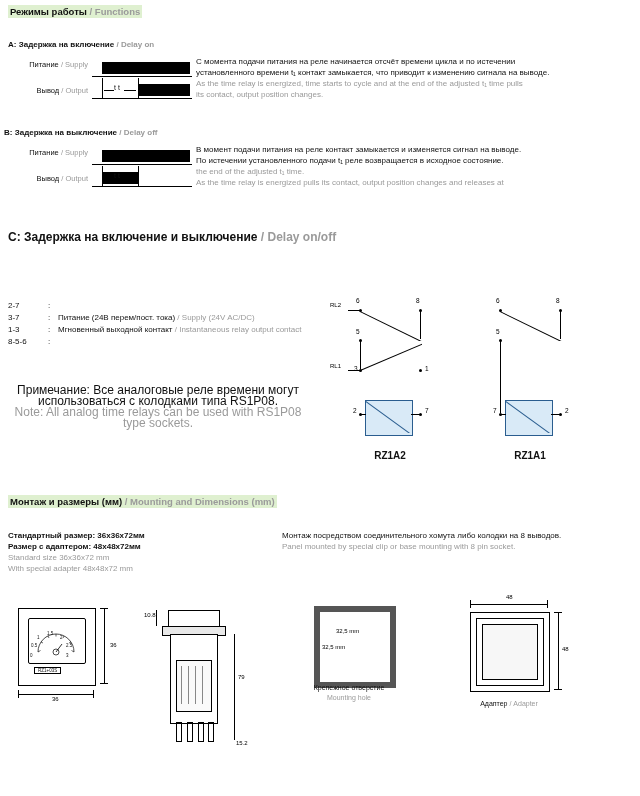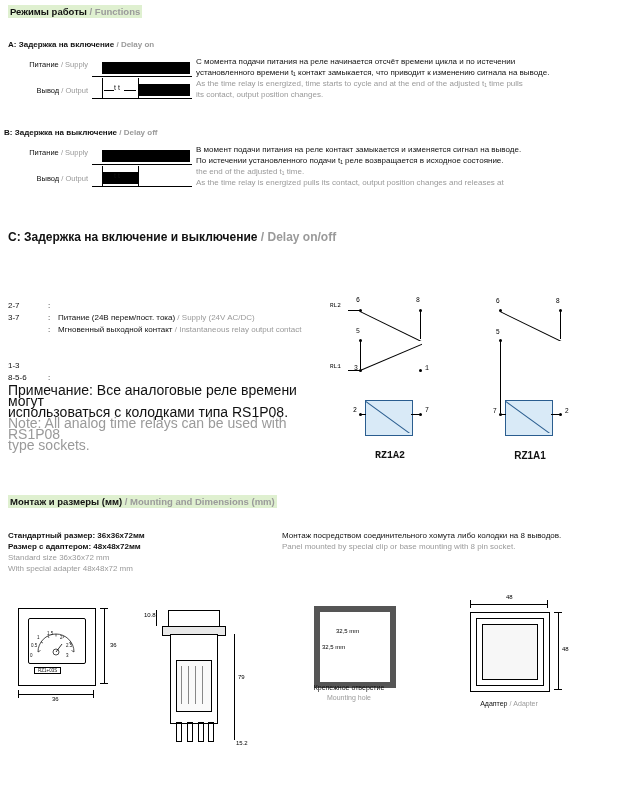--- a/index.html
+++ b/index.html
@@ -127,38 +127,38 @@
     <div style="display:flex;">
       <div style="width:40px;">2-7</div>
       <div style="width:10px;">:</div>
     </div>
     <div style="display:flex;">
       <div style="width:40px;">3-7</div>
       <div style="width:10px;">:</div>
       <div><span class="ru">Питание (24В перем/пост. тока)</span><span class="en"> / </span><span class="en">Supply (24V AC/DC)</span></div>
     </div>
     <div style="display:flex;">
-      <div style="width:40px;margin-top:36px;">1-3</div>
+      <div style="width:40px;">1-3</div>
       <div style="width:10px;">:</div>
       <div><span class="ru">Мгновенный выходной контакт</span><span class="en"> / </span><span class="en">Instantaneous relay output contact</span></div>
     </div>
     <div style="display:flex;">
       <div style="width:40px;">8-5-6</div>
       <div style="width:10px;">:</div>
     </div>
   </div>
 
-  <div class="abs" style="left:8px;top:385px;width:300px;font-size:14px;line-height:11px;">
+  <div class="abs" style="left:8px;top:385px;width:300px;font-size:12px;line-height:11px;text-align:center;">
     <div class="ru">Примечание: Все аналоговые реле времени могут</div>
     <div class="ru">использоваться с колодками типа RS1P08.</div>
     <div class="en">Note: All analog time relays can be used with RS1P08</div>
     <div class="en">type sockets.</div>
   </div>
 
-  <div class="abs" style="left:330px;top:295px;width:120px;height:150px;font-family:Liberation Mono, monospace;">
+  <div class="abs" style="left:330px;top:295px;width:120px;height:150px;">
 
     <div class="dot" style="left:29px;top:14px;"></div>
     <div class="dot" style="left:89px;top:14px;"></div>
     <div class="pin" style="left:26px;top:2px;">6</div>
     <div class="pin" style="left:86px;top:2px;">8</div>
     <div class="rl" style="left:0px;top:7px;">RL2</div>
     <div class="lineh" style="left:18px;top:15px;width:12px;"></div>
 
     <div class="linev" style="left:90px;top:16px;height:28px;"></div>
     <div class="abs" style="left:30px;top:16px;width:62px;height:30px;overflow:hidden;">

